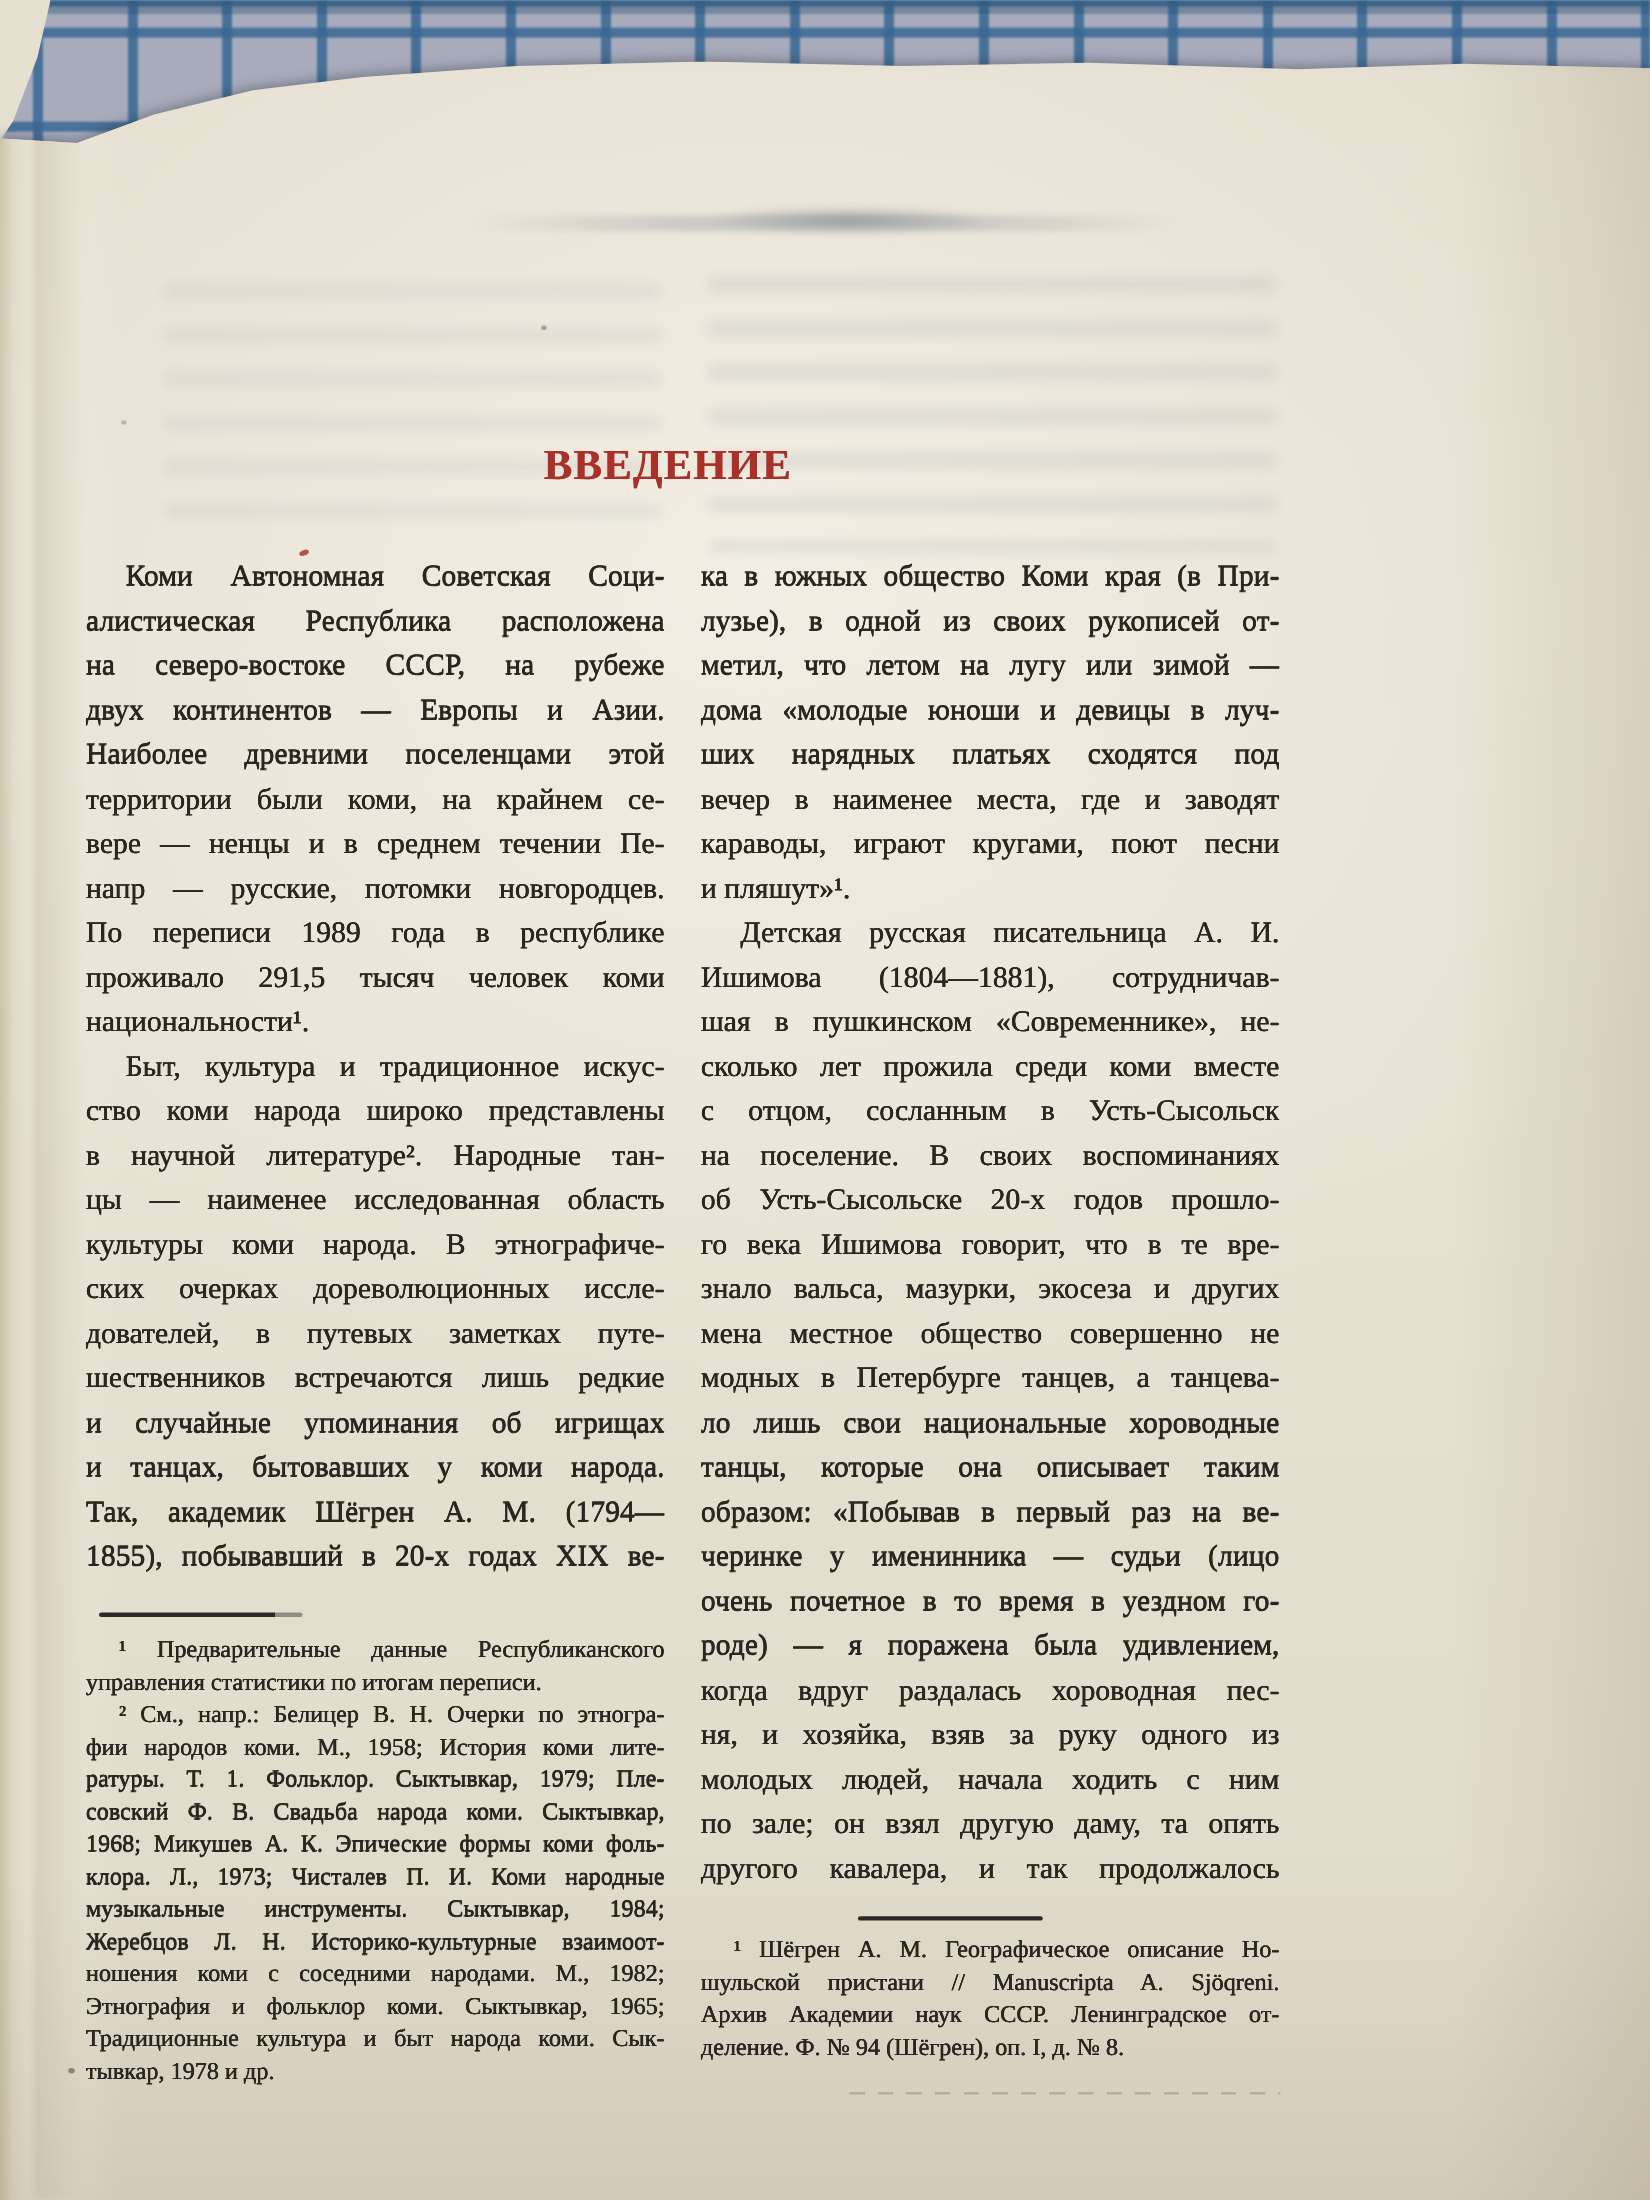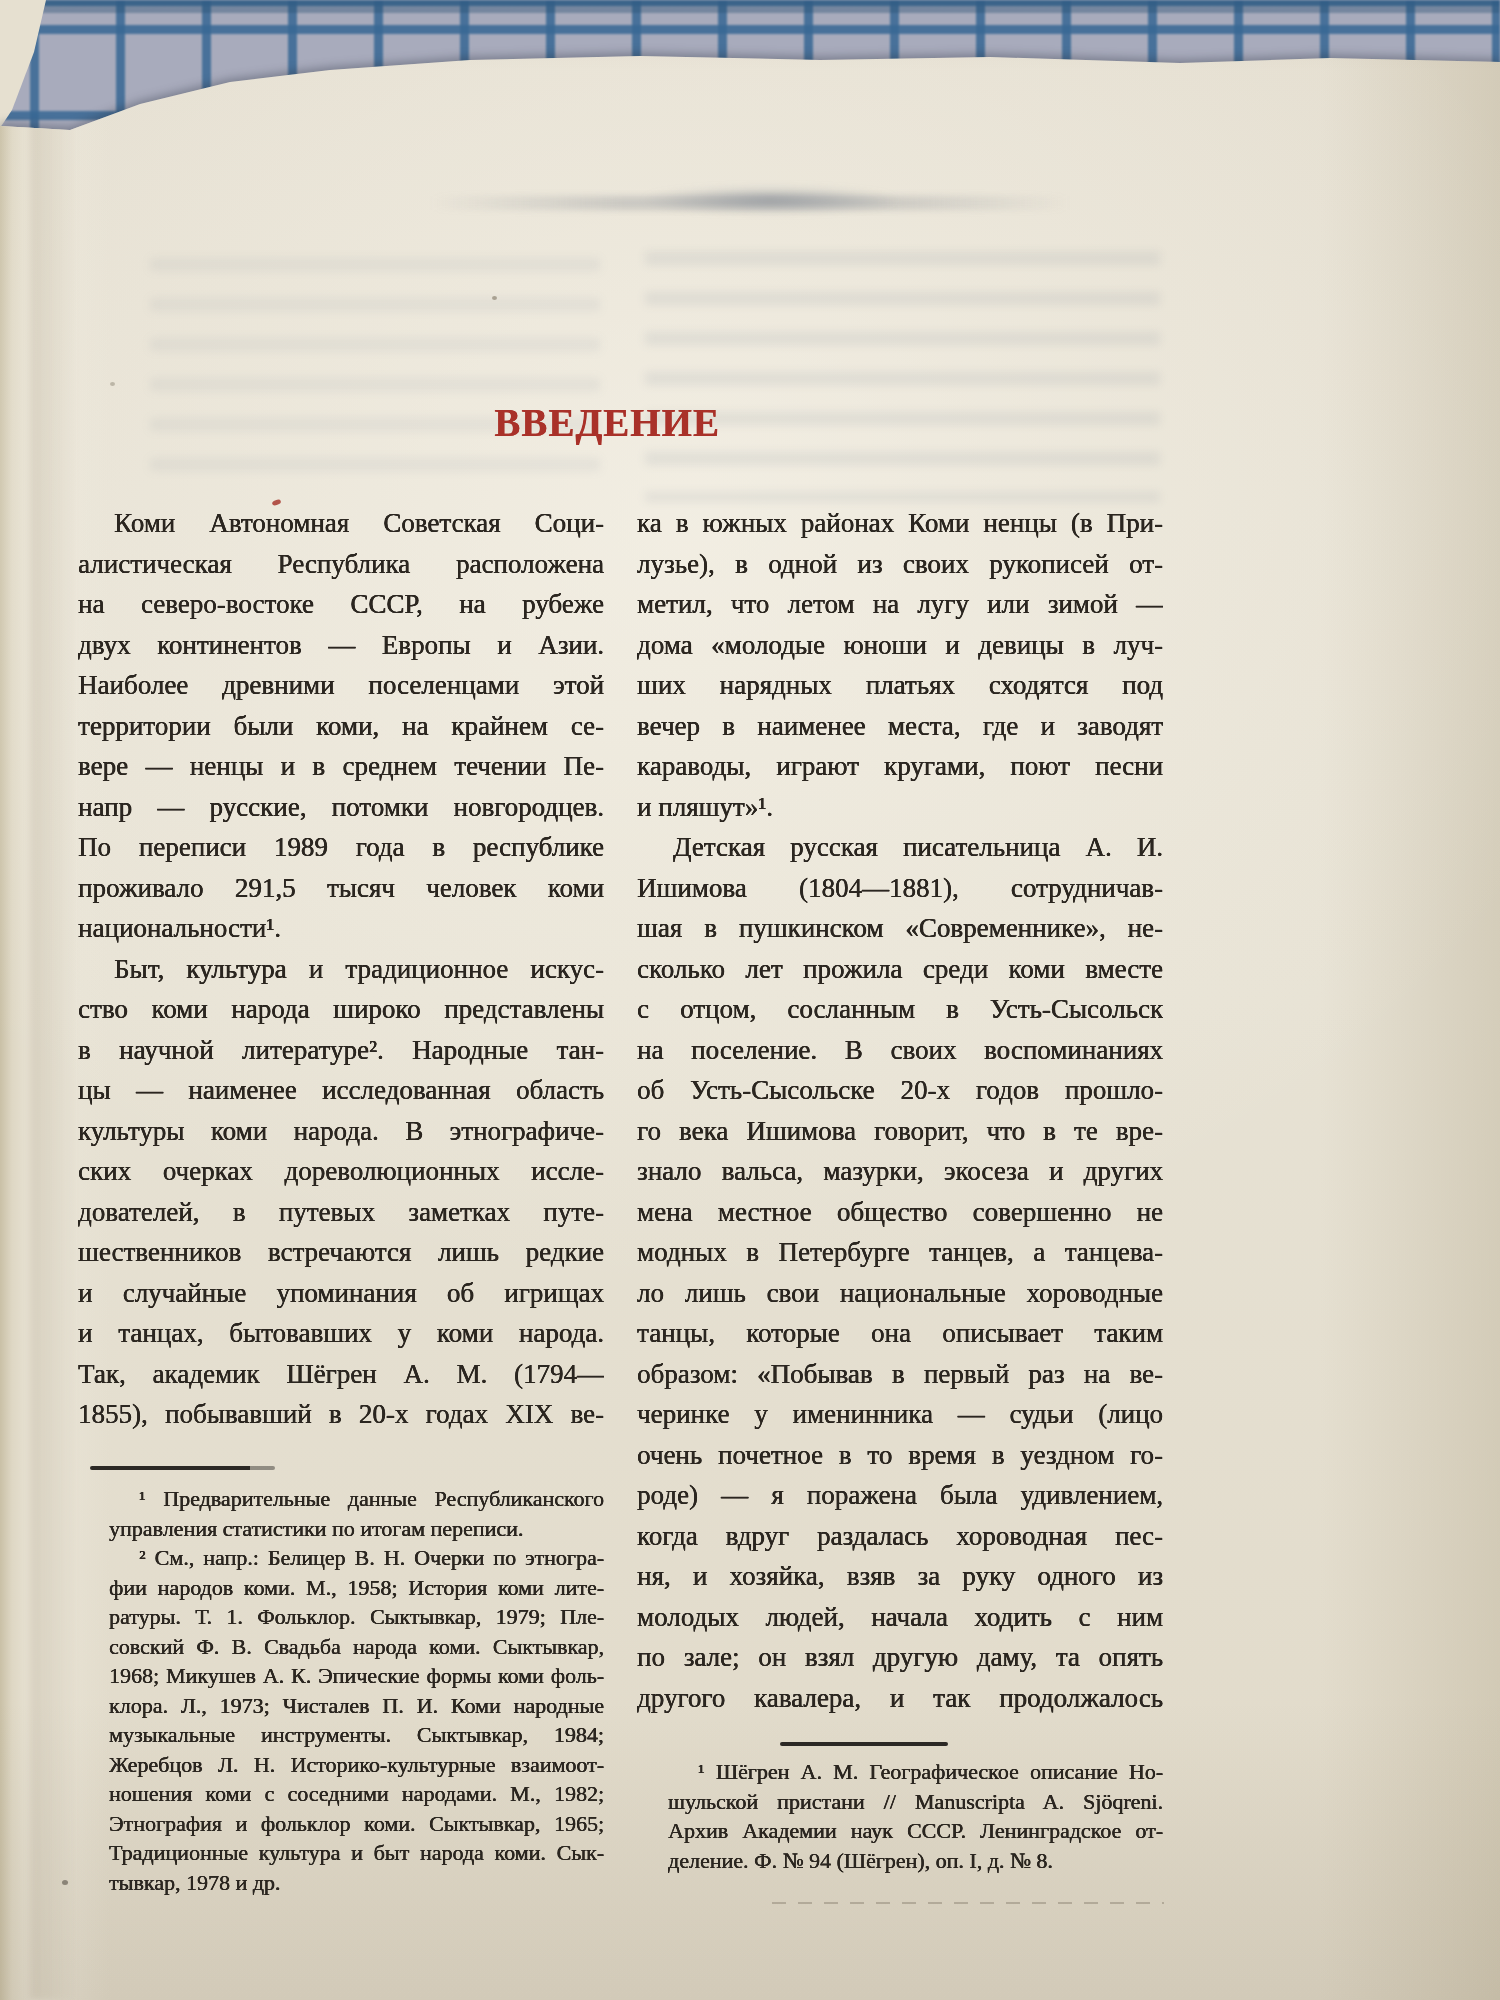--- a/index.html
+++ b/index.html
@@ -65,21 +65,21 @@
     text-shadow:0.4px 0 currentColor;
   }
   
   .textblock{position:absolute;width:526px;}
   .tline{
     text-align:justify;text-align-last:justify;overflow:hidden;
     text-shadow:0.35px 0 currentColor, 0 0.3px currentColor;
     white-space:normal;
   }
   .body .tline{font-size:27px;height:40.5px;line-height:40.5px;}
-  .fnote .tline{font-size:22px;height:29.5px;line-height:29.5px;margin-left:31px;}
+  .fnote .tline{font-size:22px;height:29.5px;line-height:29.5px;}
   .tline.end{text-align-last:left;}
   .body .tline.indent{text-indent:36px;}
   .fnote .tline.indent{text-indent:30px;}
   .col-left-body{left:78px;top:503px;}
   .col-right-body{left:637px;top:503px;}
   .col-left-fn{left:78px;top:1484px;}
   .col-right-fn{left:637px;top:1757px;}
   
   .fnsep{position:absolute;height:4px;background:#2c2925;border-radius:2px;}
   .fnsep-left{left:90px;top:1466px;width:185px;
@@ -135,21 +135,21 @@
         <div class="tline">ских очерках дореволюционных иссле-</div>
         <div class="tline">дователей, в путевых заметках путе-</div>
         <div class="tline">шественников встречаются лишь редкие</div>
         <div class="tline">и случайные упоминания об игрищах</div>
         <div class="tline">и танцах, бытовавших у коми народа.</div>
         <div class="tline">Так, академик Шёгрен А. М. (1794—</div>
         <div class="tline">1855), побывавший в 20-х годах XIX ве-</div>
       </div>
 
     <div class="textblock body col-right-body">
-        <div class="tline">ка в южных районах Коми ненцы (в При-</div>
+        <div class="tline">ка в южных общество Коми края (в При-</div>
         <div class="tline">лузье), в одной из своих рукописей от-</div>
         <div class="tline">метил, что летом на лугу или зимой —</div>
         <div class="tline">дома «молодые юноши и девицы в луч-</div>
         <div class="tline">ших нарядных платьях сходятся под</div>
         <div class="tline">вечер в наименее места, где и заводят</div>
         <div class="tline">караводы, играют кругами, поют песни</div>
         <div class="tline end">и пляшут»¹.</div>
         <div class="tline indent">Детская русская писательница А. И.</div>
         <div class="tline">Ишимова (1804—1881), сотрудничав-</div>
         <div class="tline">шая в пушкинском «Современнике», не-</div>

